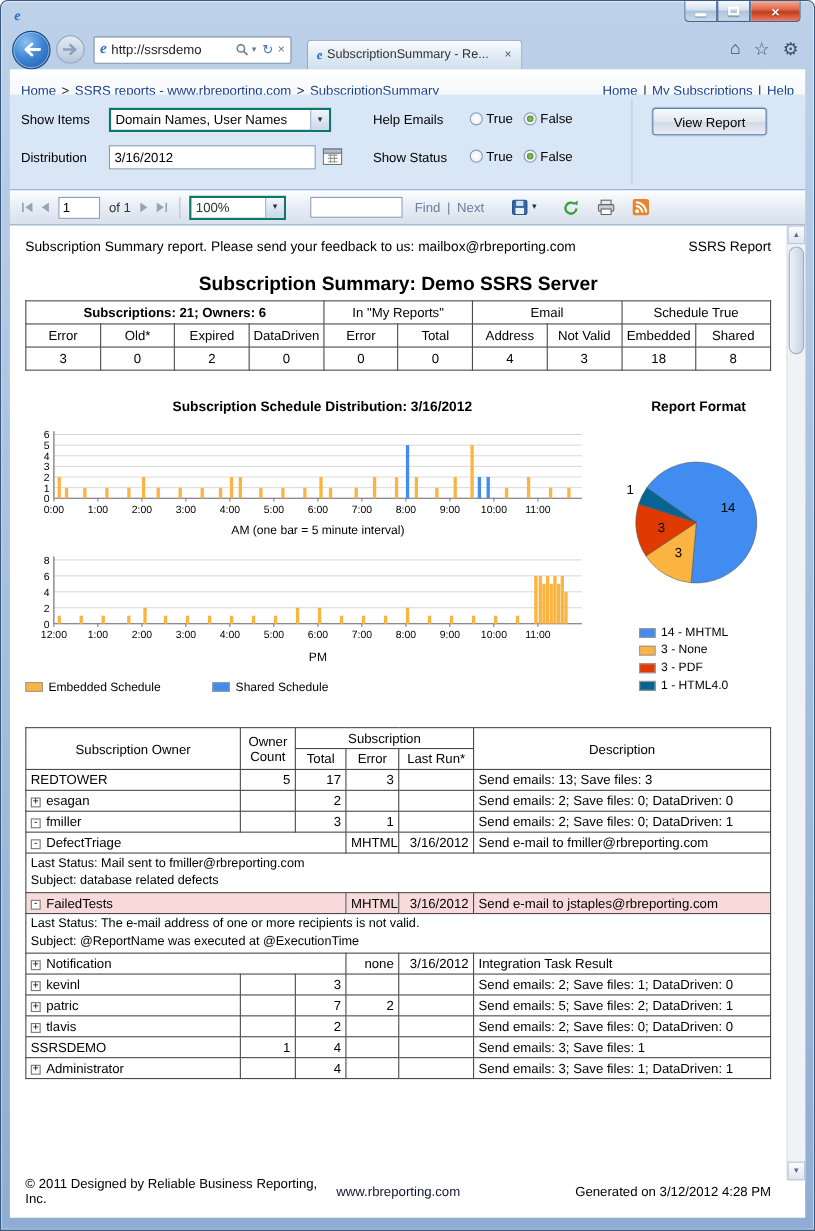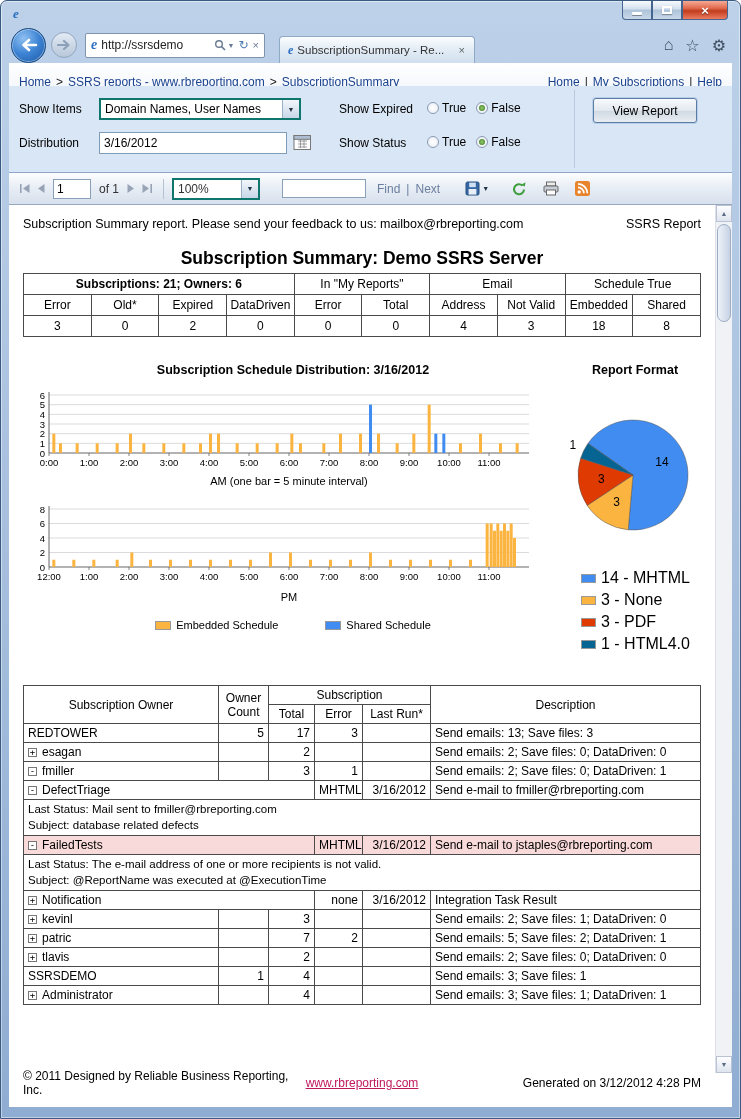--- a/index.html
+++ b/index.html
@@ -79,41 +79,41 @@
 .rtitle{text-align:center;font-size:17.5px;font-weight:700;margin-top:17px}
 .rfilter{font-size:10.5px;font-weight:700;margin-top:15px}
 .sumtable{border-collapse:collapse;width:100%;table-layout:fixed;margin-top:4px}
 .sumtable th,.sumtable td{border:1px solid #4a4a4a;font-size:12px;height:21px;text-align:center;font-weight:400;padding:1px 2px}
 .sumtable th.b{font-weight:700}
 .charts{display:flex;margin-top:26px}
 .cleft{width:540px;flex:none}
 .cright{flex:1;padding-left:2px}
 .ctitle{font-size:12.5px;font-weight:700;text-align:center;margin-bottom:10px}
 .bchart{display:block}
-.bar-legend{display:flex;justify-content:center;gap:47px;margin-top:12px;font-size:11px}
+.bar-legend{display:flex;gap:47px;margin-top:12px;font-size:11px}
 .sw{display:inline-block;width:16px;height:9px;margin-right:5px;border:1px solid #999;vertical-align:-1px}
 .pie-svg{margin:36px 0 0 0;display:block}
-.pie-legend{margin:28px 0 0 16px;font-size:16px}
+.pie-legend{margin:28px 0 0 16px;font-size:11px}
 .pl-item{display:flex;align-items:center;margin-bottom:4px}
 .pl-item .sw{width:15px;height:9px;flex:none}
 .dtable{border-collapse:collapse;width:100%;table-layout:fixed;margin-top:28px}
 .dtable th,.dtable td{border:1px solid #4a4a4a;font-size:12px;padding:2px 4px;height:19px;font-weight:400;overflow:hidden}
 .dtable th{text-align:center}
 .nm{text-align:left}
 .lvl1{padding-left:18px}
 .lvl2{padding-left:32px}
 .num{text-align:right}
 .desc{text-align:left}
 .hl td{background:#f9dada}
 .status-cell{padding:3px 4px 3px 18px}
 .sline{line-height:1.35;font-size:11.5px}
 .exp{display:inline-block;width:9px;height:9px;border:1px solid #777;background:#fff;font-size:9px;line-height:7px;text-align:center;margin-right:5px;vertical-align:1px;font-family:"DejaVu Sans Mono",monospace;cursor:pointer}
 .rfooter{position:absolute;left:14px;right:31px;bottom:10px;display:flex;align-items:center;font-size:12px}
 .rfooter .fl{flex:1}
-.rfooter .fc{color:#be185d;text-decoration:underline;cursor:pointer}
+.rfooter .fc{color:#0f172a;cursor:pointer}
 .rfooter .fr{flex:1;text-align:right}
 
 
 .scroll{position:absolute;top:0;right:0;width:17px;bottom:34px;background:#f1f2f6;border-left:1px solid #dde0e8}
 .sbtn{position:absolute;left:0;right:0;height:17px;background:linear-gradient(#fdfdfe,#dfe5ef);border:1px solid #b9c3d4;display:flex;align-items:center;justify-content:center;font-size:7px;color:#5c6c84}
 .sbtn.up{top:0}.sbtn.down{bottom:0}
 .sthumb{position:absolute;left:1px;right:1px;top:19px;height:98px;background:linear-gradient(90deg,#eef2f9,#c6d2e3);border:1px solid #9cadc4;border-radius:8px}
 </style>
 </head>
 <body>
@@ -187,21 +187,21 @@
   </div>
 
   <div class="params">
     <span class="plabel" style="left:10px;top:16px">Show Items</span>
     <div class="dd abs" style="left:90px;top:12px;width:202px">
       <span class="dtext">Domain Names, User Names</span>
       <span class="dbtn">
           <span class="caret7">▼</span>
         </span>
     </div>
-    <span class="plabel" style="left:330px;top:16px" able="false">Show Expired</span>
+    <span class="plabel" style="left:330px;top:16px" able="false">Help Emails</span>
     <div class="rgroup" style="left:418px;top:15px">
       <span class="radio"></span>
       <span class="rlabel">True</span>
       <span class="radio sel"></span>
       <span class="rlabel">False</span>
     </div>
     <span class="plabel" style="left:10px;top:50px">Distribution</span>
     <input class="txt" style="left: 90px; top: 46px; width: 188px;" value="3/16/2012">
     <span style="position:absolute;left:284px;top:47px;cursor:pointer">
       <svg width="19" height="18">

